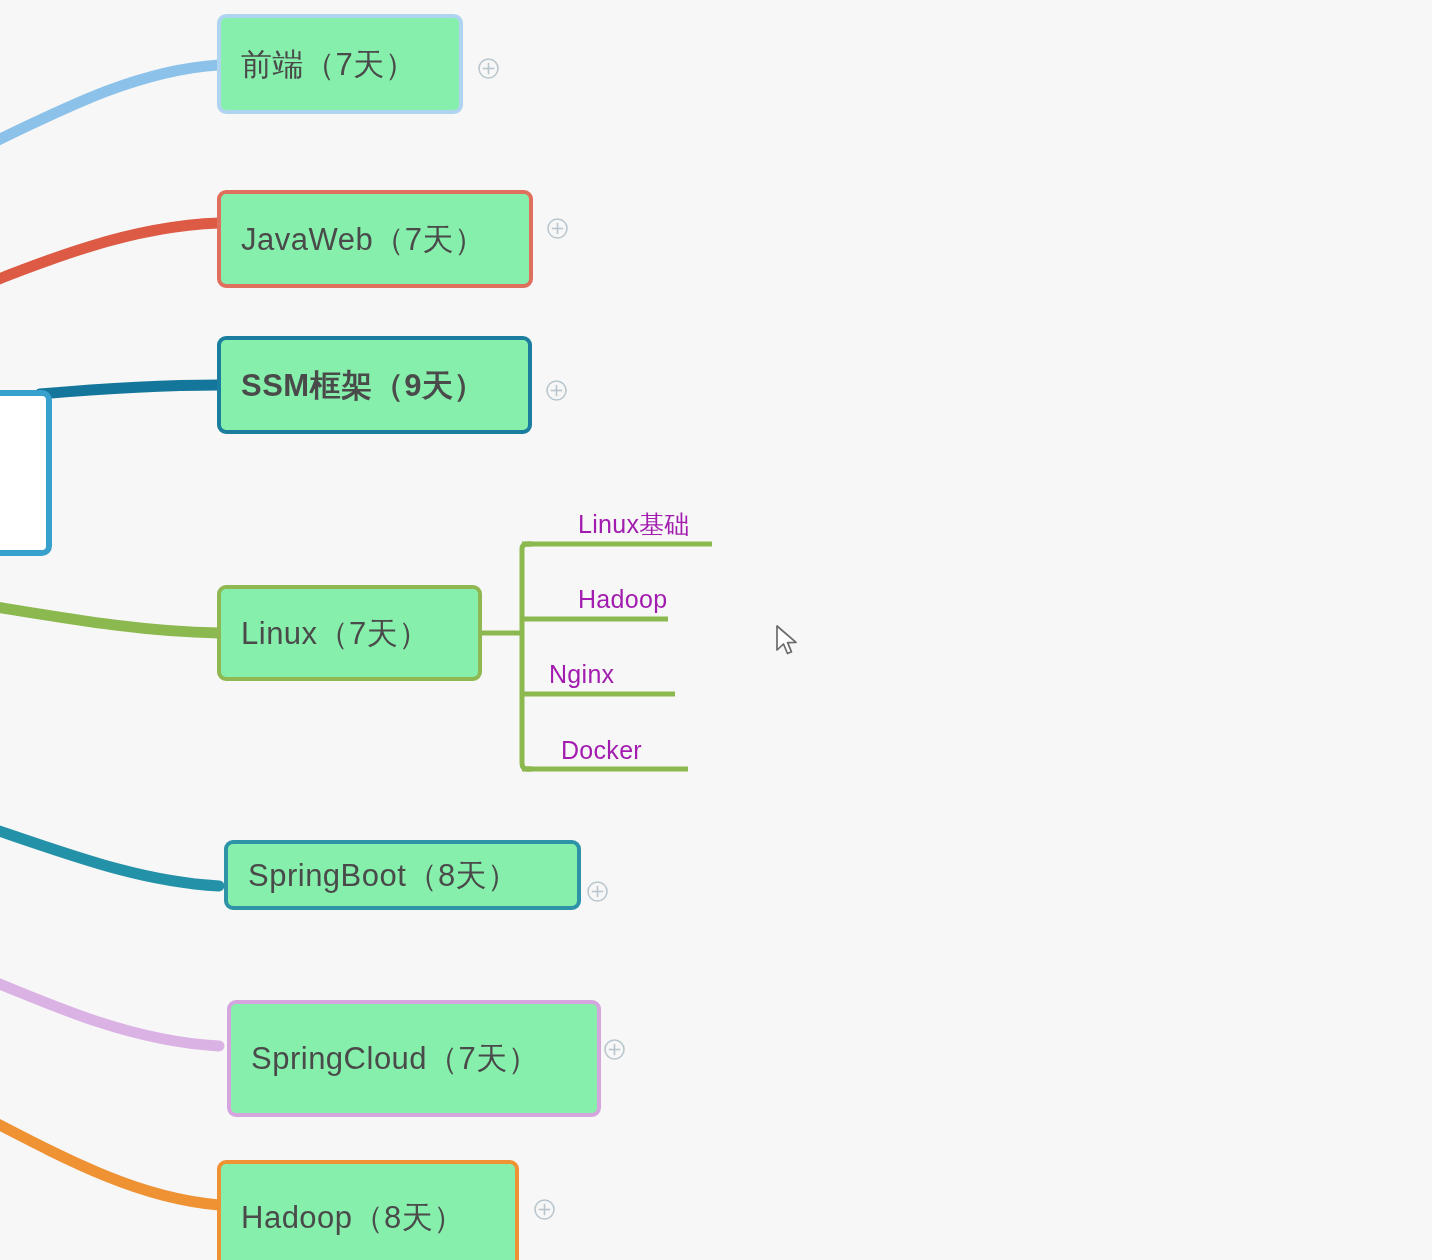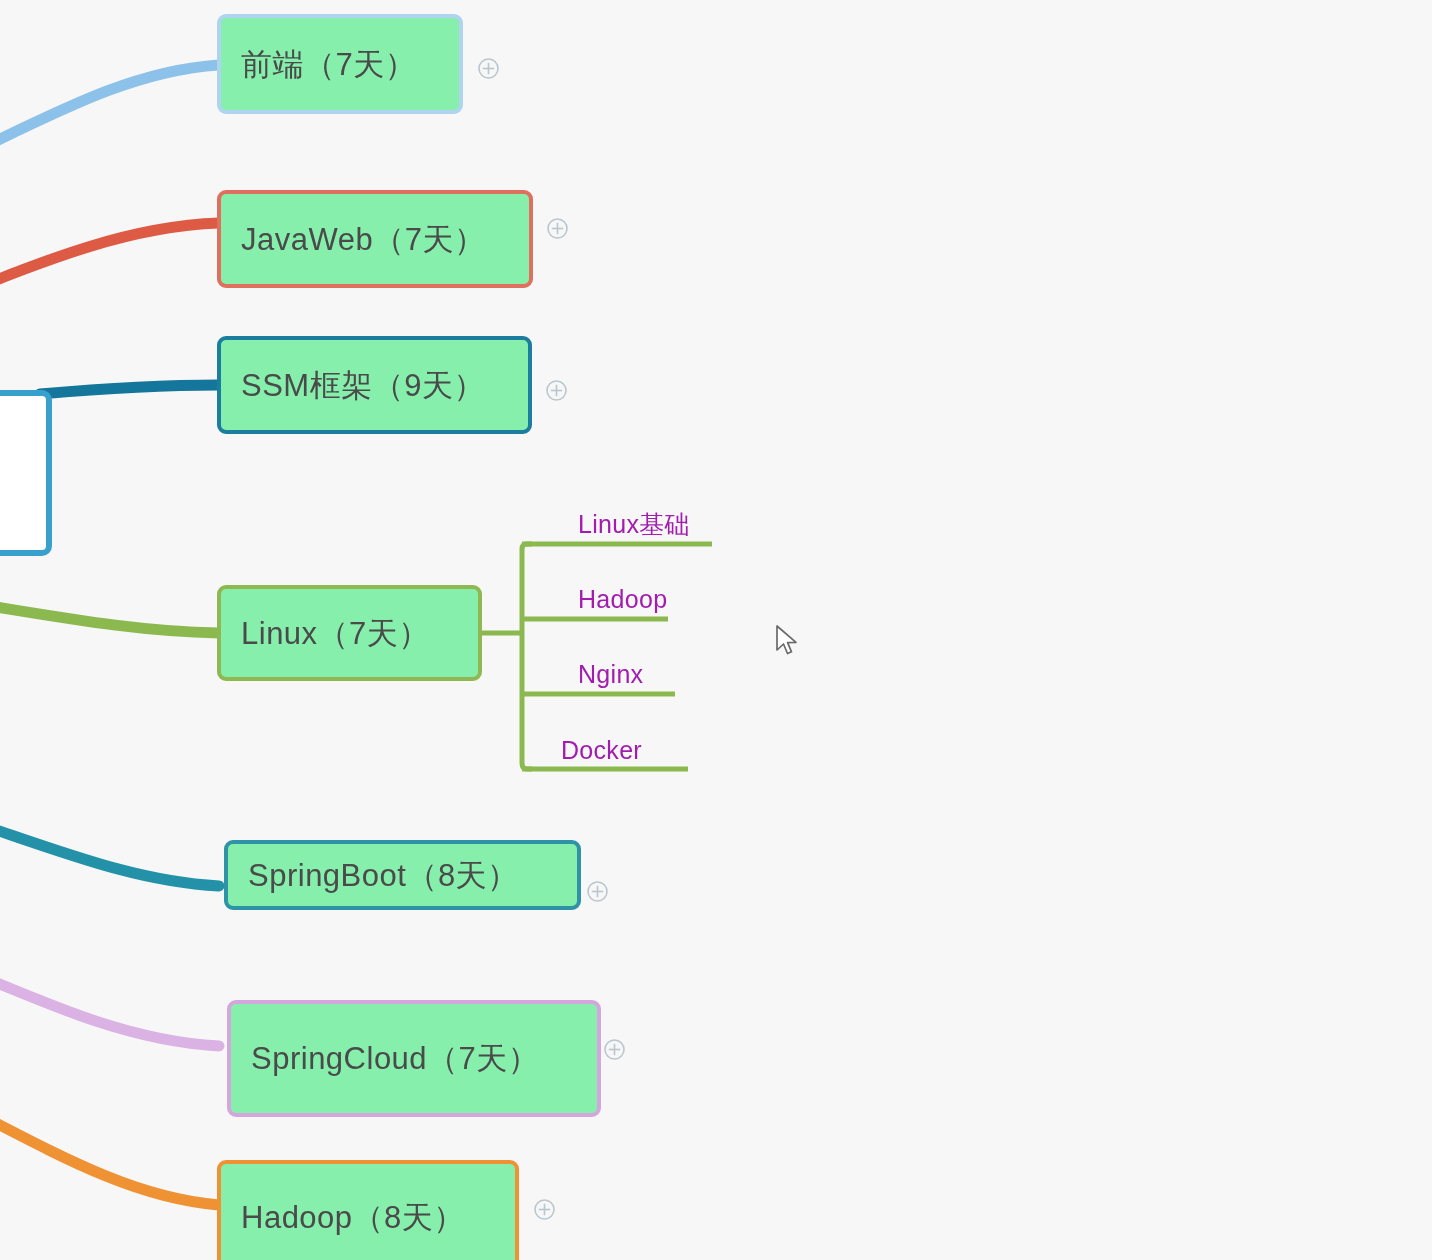--- a/index.html
+++ b/index.html
@@ -142,21 +142,21 @@
       <div class="node" style="left: 217px; top: 174px; width: 316px; height: 98px; border: 4px solid rgb(224, 112, 94); margin-top: 16px;">
         <span class="node-label">JavaWeb（7天）</span>
       </div>
       <div class="plus-badge" style="left: 546px; top: 217px;">
         <svg viewBox="0 0 23 23" xmlns="http://www.w3.org/2000/svg">
           <circle cx="11.5" cy="11.5" r="9.5" fill="none" stroke="#b9c6ce" stroke-width="1.6"></circle>
           <line x1="11.5" y1="5.8" x2="11.5" y2="17.2" stroke="#b9c6ce" stroke-width="1.6"></line>
           <line x1="5.8" y1="11.5" x2="17.2" y2="11.5" stroke="#b9c6ce" stroke-width="1.6"></line>
         </svg>
       </div>
-      <div class="node" style="left: 217px; top: 336px; width: 315px; height: 98px; border: 4px solid rgb(27, 126, 158);">
+      <div class="node" style="left: 217px; top: 336px; width: 315px; height: 98px; border: 4px solid rgb(27, 126, 158); font-weight: bold;">
         <span class="node-label">SSM框架（9天）</span>
       </div>
       <div class="plus-badge" style="left: 545px; top: 379px;">
         <svg viewBox="0 0 23 23" xmlns="http://www.w3.org/2000/svg">
           <circle cx="11.5" cy="11.5" r="9.5" fill="none" stroke="#b9c6ce" stroke-width="1.6"></circle>
           <line x1="11.5" y1="5.8" x2="11.5" y2="17.2" stroke="#b9c6ce" stroke-width="1.6"></line>
           <line x1="5.8" y1="11.5" x2="17.2" y2="11.5" stroke="#b9c6ce" stroke-width="1.6"></line>
         </svg>
       </div>
       <div class="node" style="left: 217px; top: 585px; width: 265px; height: 96px; border: 4px solid rgb(143, 184, 82); text-align: right;">
@@ -194,21 +194,21 @@
       </div>
     </div>
 
   <div id="sub-layer">
       <div class="sub-item" style="left: 522px; top: 504px; width: 190px; height: 40px;">
         <span class="sub-label">Linux基础</span>
       </div>
       <div class="sub-item" style="left: 522px; top: 579px; width: 146px; height: 40px;">
         <span class="sub-label">Hadoop</span>
       </div>
-      <div class="sub-item" style="left: 522px; top: 654px; width: 153px; height: 40px;">
+      <div class="sub-item" style="left: 493px; top: 654px; width: 153px; height: 40px;">
         <span class="sub-label">Nginx</span>
       </div>
       <div class="sub-item" style="left: 505px; top: 730px; width: 166px; height: 40px; text-decoration: underline;">
         <span class="sub-label">Docker</span>
       </div>
     </div>
 
   <svg class="cursor" viewBox="0 0 26 34" xmlns="http://www.w3.org/2000/svg">
     <path d="M3 2 L3 26 L9.5 20 L13.5 29.5 L17.5 27.8 L13.6 18.6 L22 18.3 Z" fill="#ffffff" stroke="#6a6a6a" stroke-width="1.7" stroke-linejoin="round"></path>
   </svg>

